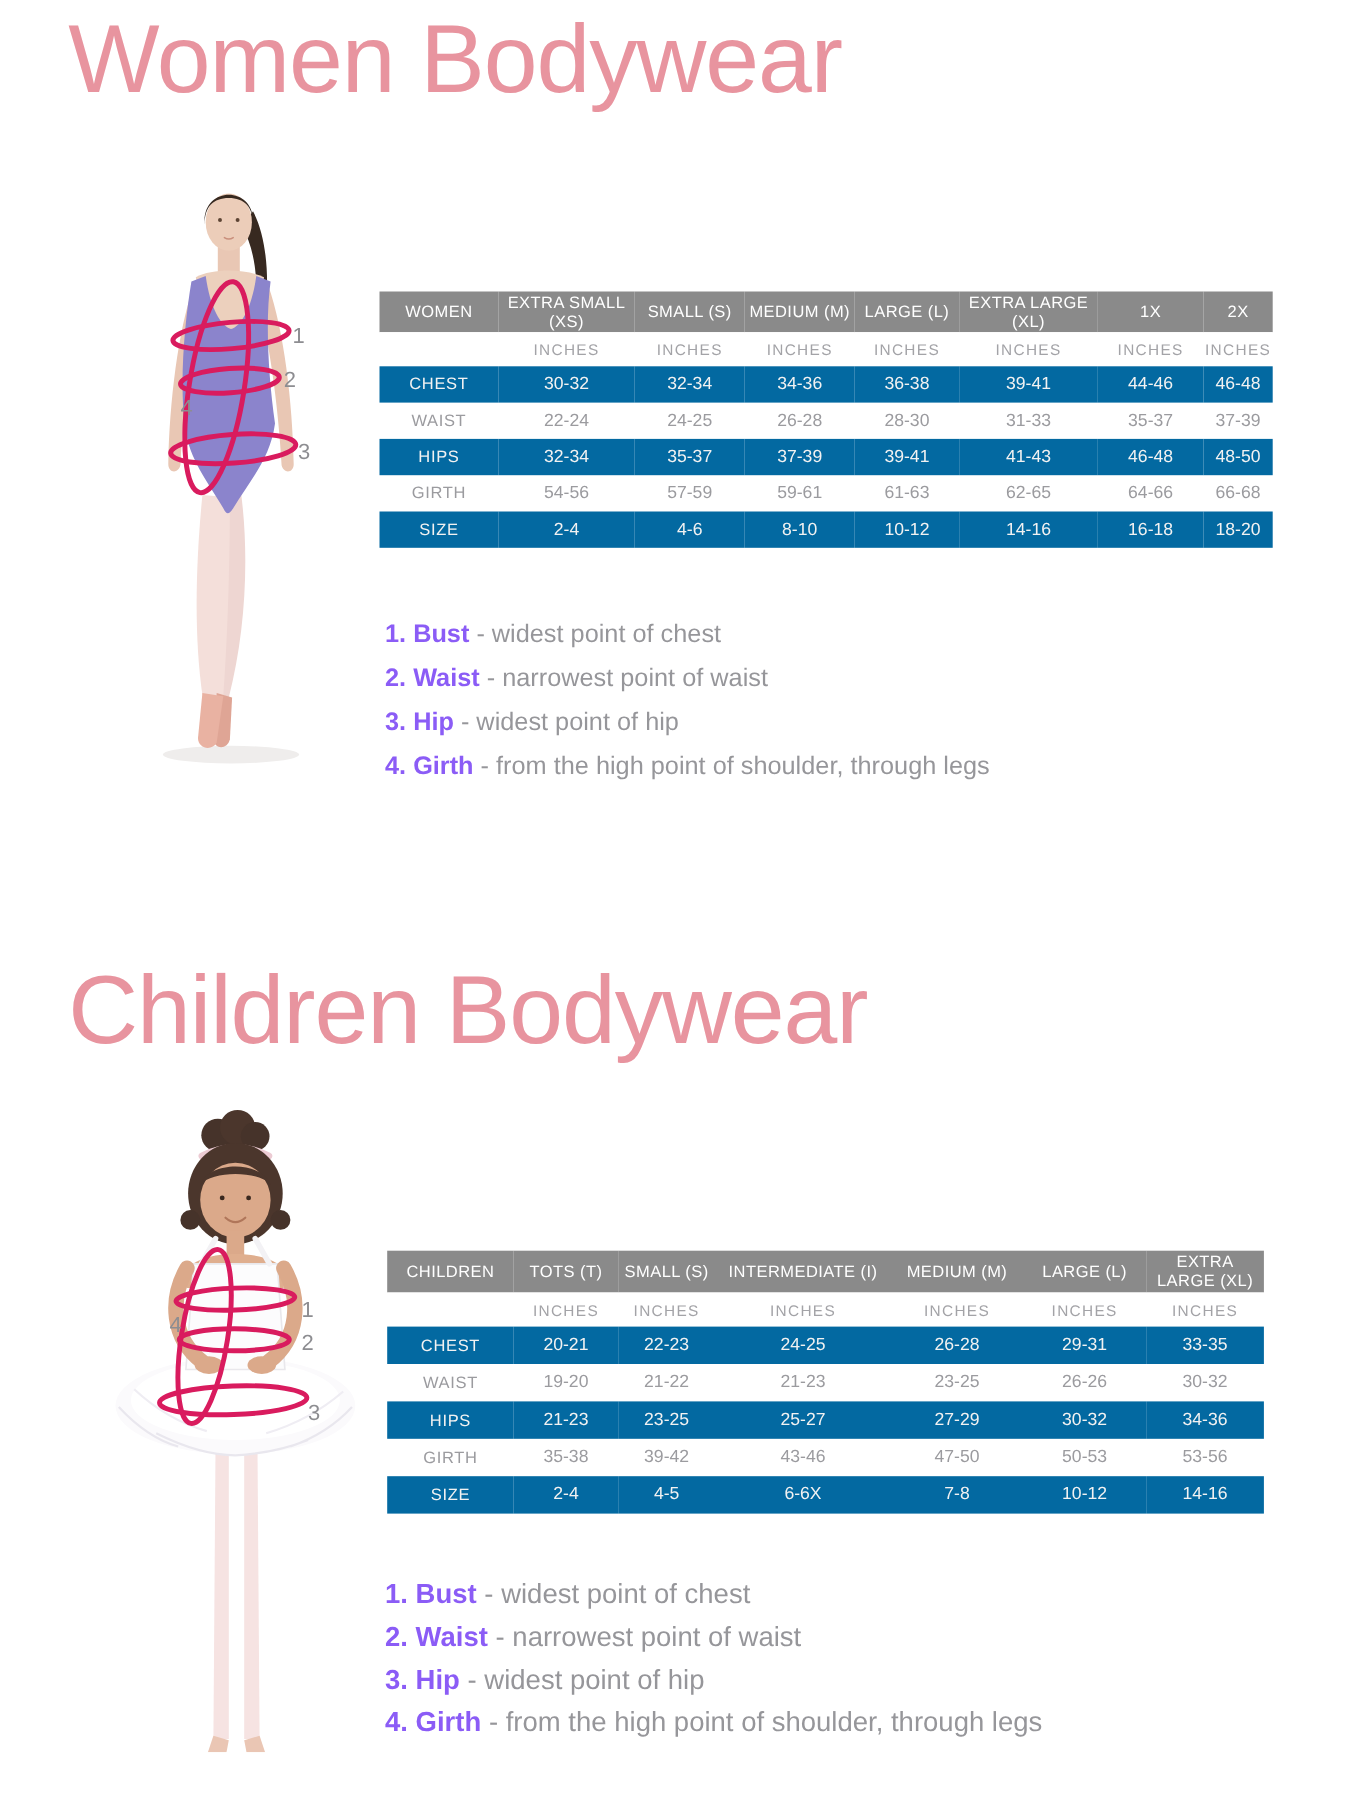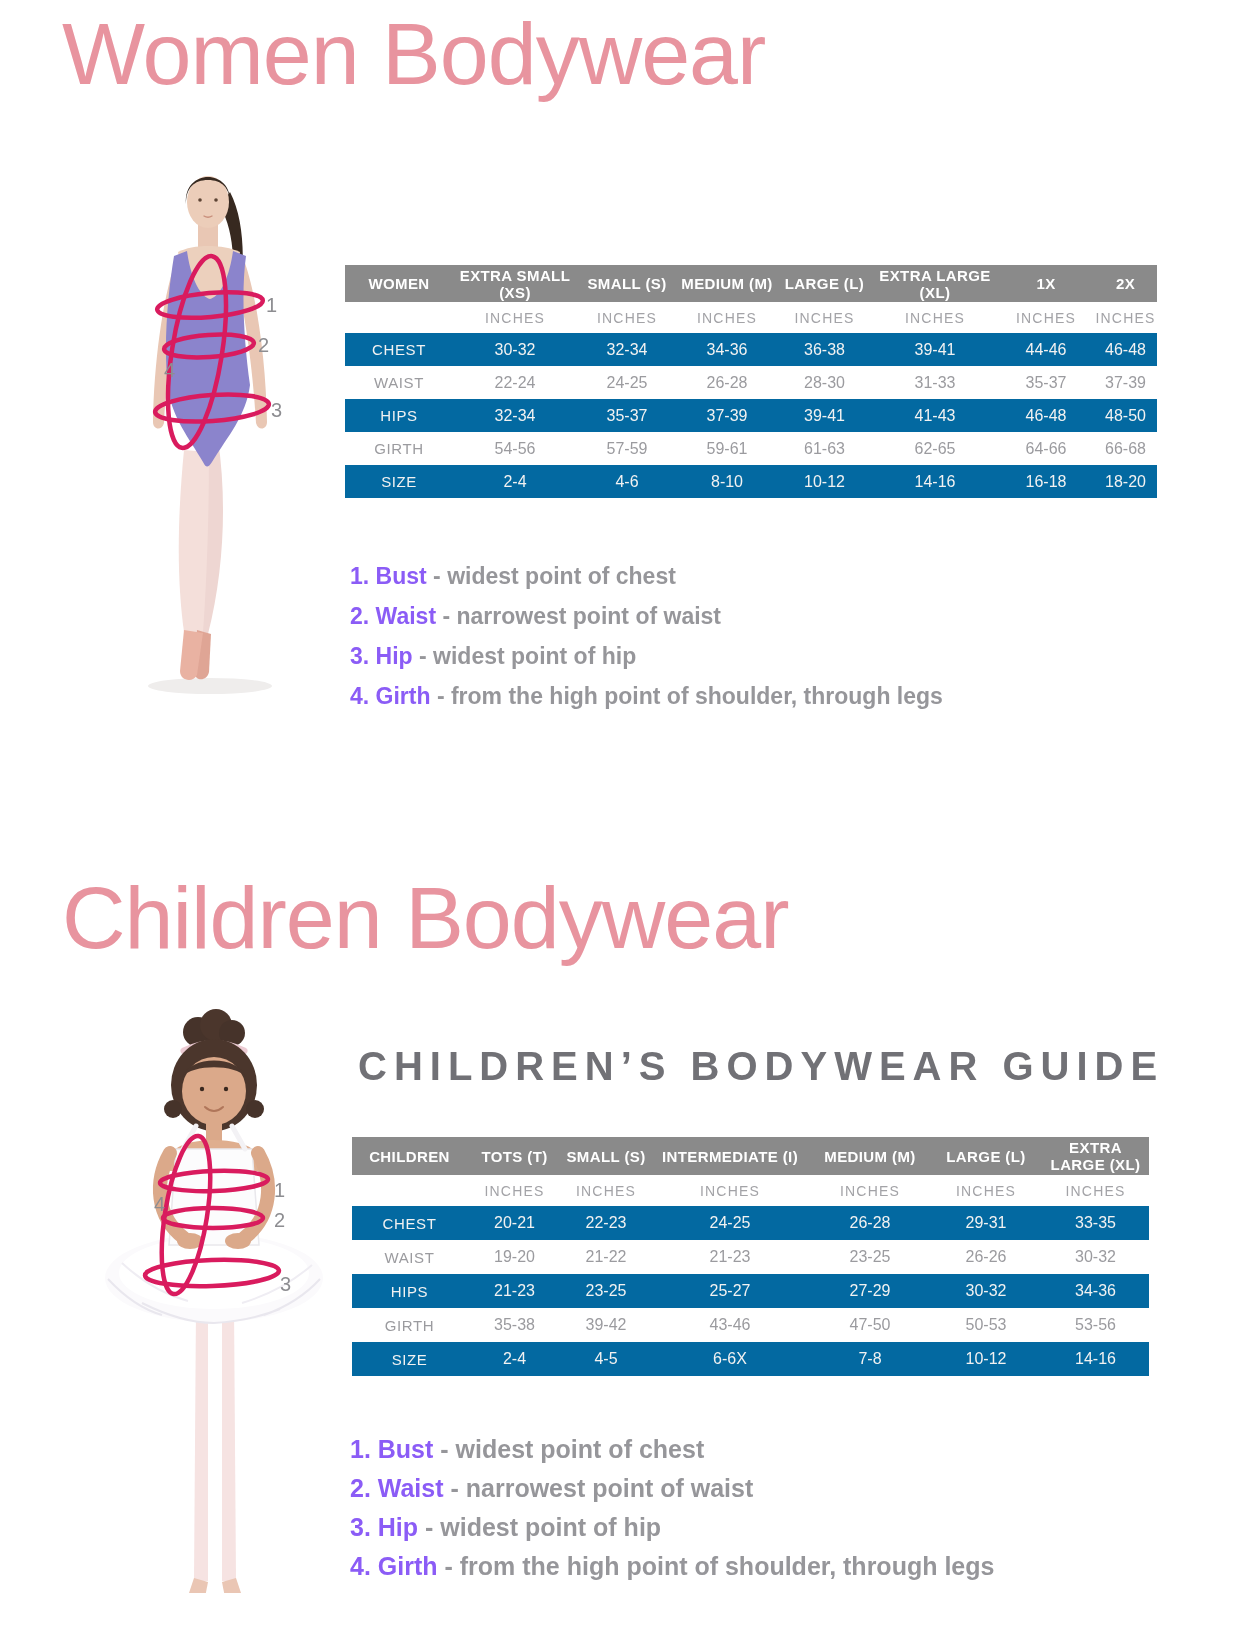--- a/index.html
+++ b/index.html
@@ -36,41 +36,41 @@
 
   
   table.size-table{
     position:absolute; border-collapse:collapse; table-layout:fixed;
     text-align:center;
   }
   table.size-table.women{ left:345px; top:265px; width:812px; }
   table.size-table.children{ left:352px; top:1137px; width:797px; }
   .size-table tr.bar{ background:#8a8a8a; color:#ffffff; }
   .size-table thead tr.bar th{
-    font-size:15px; font-weight:700; letter-spacing:.4px; height:37px;
+    font-size:15px; font-weight:400; letter-spacing:.4px; height:37px;
   }
   .size-table.children thead tr.bar th{ height:38px; }
   .size-table tr.units td{
     height:31px; font-size:14px; letter-spacing:1.2px; color:#a3a3a7;
     background:#ffffff; font-weight:400;
   }
   .size-table tbody tr{ height:33px; font-size:16px; color:#9b9b9f; }
   .size-table.children tbody tr{ height:34px; }
   .size-table tbody tr.shaded{ background:#0369a1; color:#f2f2f2;padding-left:24px; }
   .size-table tbody th{
     font-size:15px; font-weight:400; letter-spacing:.6px;
   }
   .size-table tbody td{ font-weight:400; }
 
   
   .legend{ position:absolute; list-style:none; }
   .legend.women{ left:350px; top:556px; font-size:23px; line-height:40px; }
   .legend.children{ left:350px; top:1430px; font-size:25px; line-height:39px; }
   .legend .term{ font-weight:700; color:#8b5cf6; }
-  .legend .desc{ font-weight:700; color:#96969a; }
+  .legend .desc{ font-weight:400; color:#96969a; }
 </style>
 </head>
 <body>
 
 <div class="page">
 
   <h1 class="section-title women">Women Bodywear</h1>
 
   <div class="figure women">
     <svg viewBox="0 0 260 560">
@@ -287,21 +287,20 @@
       </g>
       <g>
         <text class="marker-num" x="172" y="212">1</text>
         <text class="marker-num" x="172" y="242">2</text>
         <text class="marker-num" x="178" y="306">3</text>
         <text class="marker-num" x="52" y="226">4</text>
       </g>
     </svg>
   </div>
 
-  <h2 class="guide-heading children">CHILDREN’S BODYWEAR GUIDE</h2>
 
   <table class="size-table children">
     <colgroup>
       <col style="width:115px">
         <col style="width:95px">
         <col style="width:88px">
         <col style="width:160px">
       <col style="width:120px">
         <col style="width:112px">
         <col style="width:107px">

